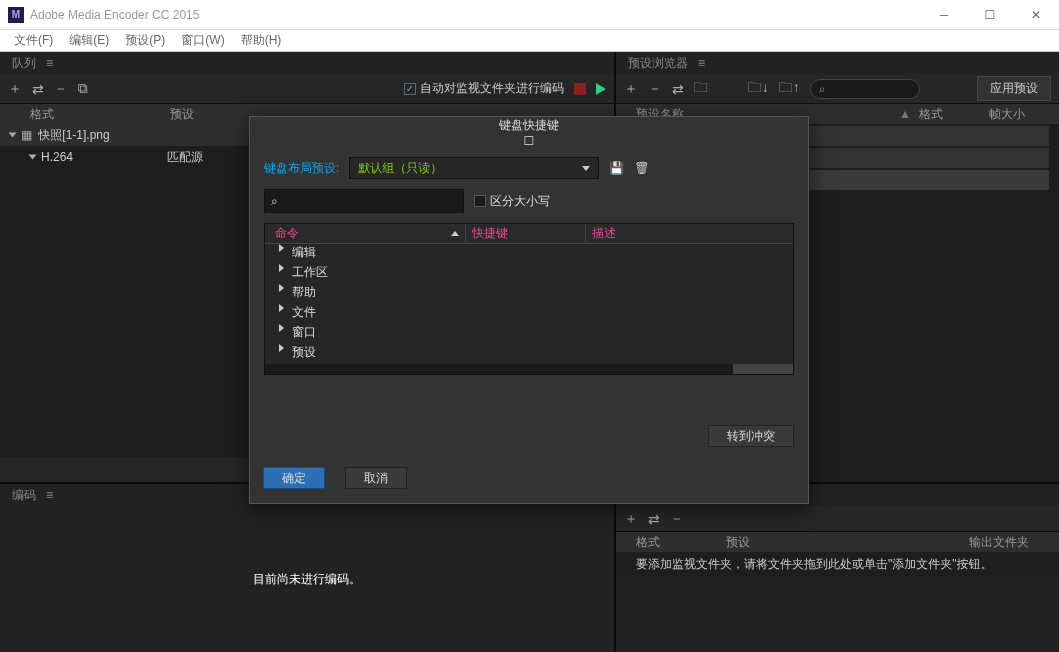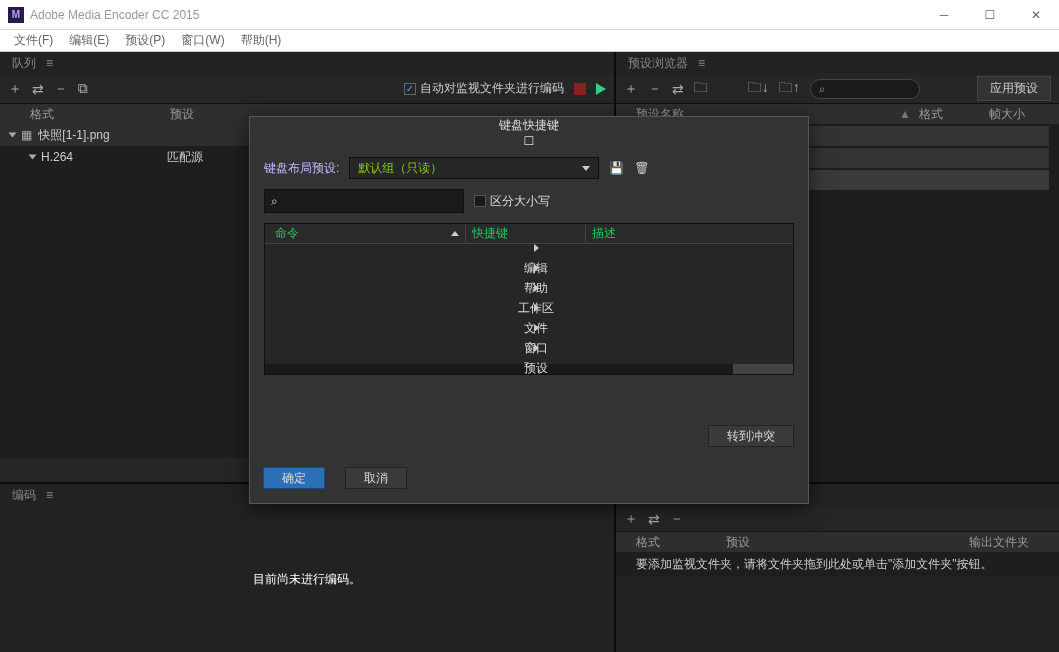--- a/index.html
+++ b/index.html
@@ -41,35 +41,35 @@
 .search-field { background: #1a1a1a; border: 1px solid #444; border-radius: 10px; padding: 2px 8px; color: #aaa; display: flex; align-items: center; gap: 4px; width: 110px; }
 .search-field .mag { color: #888; }
 
 
 .modal { position: absolute; left: 249px; top: 116px; width: 560px; background: #333; border: 1px solid #555; box-shadow: 0 4px 20px rgba(0,0,0,0.6); display: flex; flex-direction: column; }
 .modal-title { height: 28px; background: #333; display: flex; align-items: center; padding: 0 10px; color: #ddd; flex-direction: column; }
 .modal-title .spacer { flex: 1; }
 .modal-title .wbtn { width: 30px; text-align: center; color: #ddd; cursor: pointer; }
 .modal-body { padding: 12px 14px; background: #333; }
 .row { display: flex; align-items: center; gap: 10px; margin-bottom: 10px; }
-.label { color: #c4b5fd; }
+.label { color: #0ea5e9; }
 .dropdown { flex: 1; max-width: 250px; height: 22px; background: #262626; border: 1px solid #111; display: flex; align-items: center; padding: 0 8px; color: #84cc16; justify-content: space-between; }
 .dropdown .caret { width: 0; height: 0; border-left: 4px solid transparent; border-right: 4px solid transparent; border-top: 5px solid #ccc; }
 .micon { color: #ccc; cursor: pointer; }
 .searchbox { width: 200px; height: 24px; background: #1a1a1a; border: 1px solid #111; display: flex; align-items: center; padding: 0 6px; color: #ccc; gap: 4px; }
 .searchbox input { background: transparent; border: none; outline: none; color: #ccc; width: 100%; font-size: 12px; }
 .checkrow { display: flex; align-items: center; gap: 4px; color: #ddd; }
 .checkrow .box { width: 12px; height: 12px; background: #1a1a1a; border: 1px solid #555; }
-.cmd-header { height: 20px; background: #2a2a2a; display: flex; align-items: center; color: #22c55e; border-bottom: 1px solid #444; }
+.cmd-header { height: 20px; background: #2a2a2a; display: flex; align-items: center; color: #ec4899; border-bottom: 1px solid #444; }
 .cmd-header .c1 { width: 200px; padding-left: 10px; display: flex; align-items: center; justify-content: space-between; padding-right: 6px; }
 .cmd-header .c1 .sort { width: 0; height: 0; border-left: 4px solid transparent; border-right: 4px solid transparent; border-bottom: 5px solid #ccc; }
 .cmd-header .c2 { width: 120px; border-left: 1px solid #444; padding-left: 6px; }
 .cmd-header .c3 { flex: 1; border-left: 1px solid #444; padding-left: 6px; }
 .cmd-list { background: #262626; border: 1px solid #111; }
-.cmd-row { height: 20px; display: flex; align-items: center; padding-left: 14px; color: #ddd; gap: 8px; flex-direction: column; }
+.cmd-row { height: 20px; display: flex; align-items: flex-start; padding-left: 14px; color: #ddd; gap: 8px; }
 .cmd-row .tri2 { width: 0; height: 0; border-left: 5px solid #ccc; border-top: 4px solid transparent; border-bottom: 4px solid transparent; }
 .cmd-scroll { height: 10px; background: #1a1a1a; display: flex; }
 .cmd-scroll .thumb { margin-left: auto; width: 60px; background: #444; }
 .btn { height: 22px; padding: 0 18px; background: #3a3a3a; color: #ddd; border: 1px solid #222; display: inline-flex; align-items: center; justify-content: center; cursor: pointer; }
 .btn.primary { background: #2d6fb5; border-color: #1a4a7a; }
 .btn-row { display: flex; gap: 16px; margin-top: 12px; }
 .btn-row .spacer { flex: 1; }
 .modal-footer { display: flex; justify-content: flex-start; gap: 20px; padding: 8px 13px 14px; }
 </style>
 </head>
@@ -229,25 +229,25 @@
           </div>
         <div class="c2">快捷键</div>
         <div class="c3">描述</div>
       </div>
       <div class="cmd-row">
           <span class="tri2"></span>
           <span>编辑</span>
         </div>
       <div class="cmd-row">
           <span class="tri2"></span>
+          <span>工作区</span>
+        </div>
+      <div class="cmd-row">
+          <span class="tri2"></span>
           <span>帮助</span>
-        </div>
-      <div class="cmd-row">
-          <span class="tri2"></span>
-          <span>工作区</span>
         </div>
       <div class="cmd-row">
           <span class="tri2"></span>
           <span>文件</span>
         </div>
       <div class="cmd-row">
           <span class="tri2"></span>
           <span>窗口</span>
         </div>
       <div class="cmd-row">

